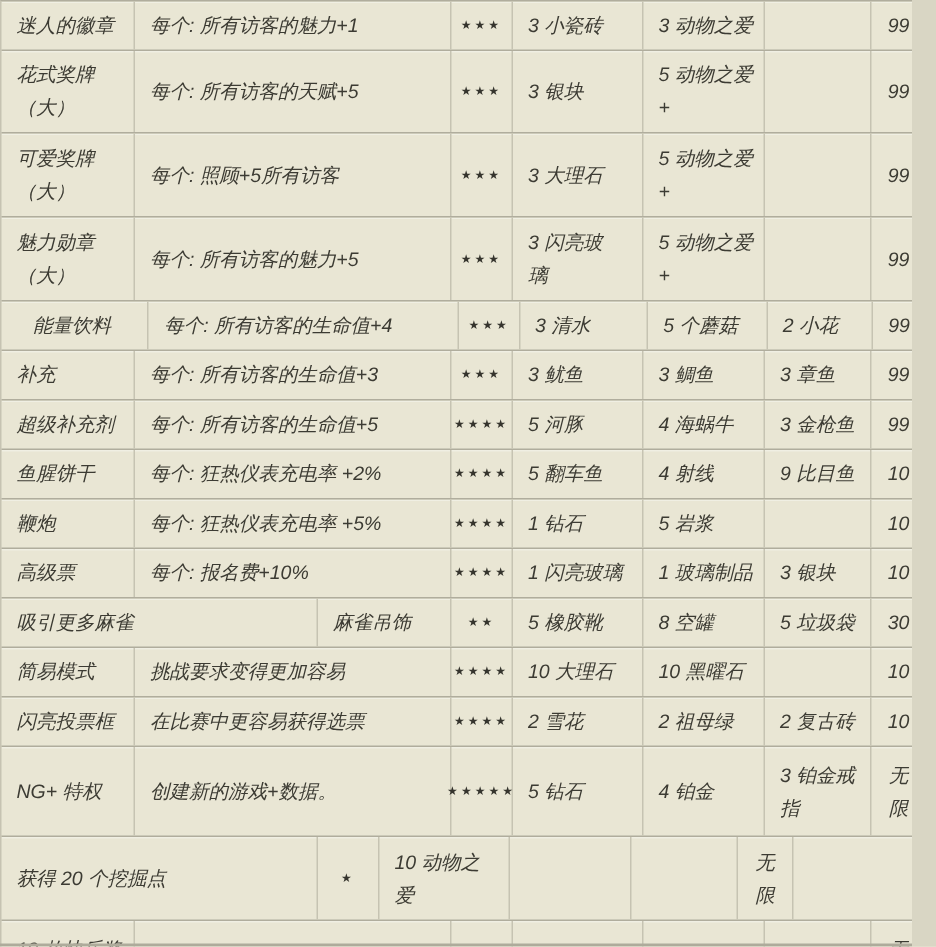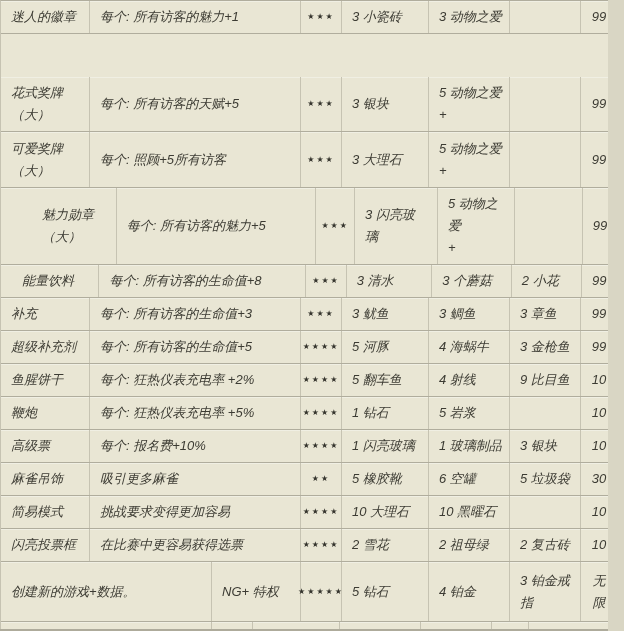--- a/index.html
+++ b/index.html
@@ -53,23 +53,23 @@
   .c-m3   {width:71px;}
   .c-limit{width:37px;justify-content:center;padding:5px 2px;}
   .stars{
     font-size:8px;
     letter-spacing:2px;
     color:#35342d;
     white-space:nowrap;
   }
   
   .row:nth-child(1){min-height:29px;}
-  .row:nth-child(2){min-height:55px;margin-top:43px;}
+  .row:nth-child(2){min-height:55px;}
   .row:nth-child(3){min-height:56px;}
-  .row:nth-child(4){min-height:56px;padding-left:31px;}
+  .row:nth-child(4){min-height:56px;}
   .row:nth-child(5){min-height:32px;padding-left:11px;}
   .row:nth-child(6){min-height:30px;}
   .row:nth-child(7){min-height:29px;text-align:center;}
   .row:nth-child(8),.row:nth-child(9),.row:nth-child(10),
   .row:nth-child(11),.row:nth-child(12),.row:nth-child(13){min-height:30px;}
   .row:nth-child(14){min-height:60px;}
   .row:nth-child(15){min-height:56px;}
   .row:nth-child(16){min-height:60px;}
   .bottom-edge{
     position:absolute;left:0;bottom:0;
@@ -124,24 +124,24 @@
     <div class="cell c-m1">3 闪亮玻
 璃</div>
     <div class="cell c-m2">5 动物之爱
 +</div>
     <div class="cell c-m3"></div>
     <div class="cell c-limit">99</div>
   </div>
 
   <div class="row">
     <div class="cell c-name">能量饮料</div>
-    <div class="cell c-desc">每个: 所有访客的生命值+8</div>
+    <div class="cell c-desc">每个: 所有访客的生命值+4</div>
     <div class="cell c-stars"><span class="stars">★★★</span></div>
     <div class="cell c-m1">3 清水</div>
-    <div class="cell c-m2">3 个蘑菇</div>
+    <div class="cell c-m2">5 个蘑菇</div>
     <div class="cell c-m3">2 小花</div>
     <div class="cell c-limit">99</div>
   </div>
 
   <div class="row">
     <div class="cell c-name">补充</div>
     <div class="cell c-desc">每个: 所有访客的生命值+3</div>
     <div class="cell c-stars"><span class="stars">★★★</span></div>
     <div class="cell c-m1">3 鱿鱼</div>
     <div class="cell c-m2">3 鲷鱼</div>
@@ -183,25 +183,25 @@
     <div class="cell c-name">高级票</div>
     <div class="cell c-desc">每个: 报名费+10%</div>
     <div class="cell c-stars"><span class="stars">★★★★</span></div>
     <div class="cell c-m1">1 闪亮玻璃</div>
     <div class="cell c-m2">1 玻璃制品</div>
     <div class="cell c-m3">3 银块</div>
     <div class="cell c-limit">10</div>
   </div>
 
   <div class="row">
+    <div class="cell c-desc">吸引更多麻雀</div>
     <div class="cell c-name">麻雀吊饰</div>
-    <div class="cell c-desc">吸引更多麻雀</div>
     <div class="cell c-stars"><span class="stars">★★</span></div>
     <div class="cell c-m1">5 橡胶靴</div>
-    <div class="cell c-m2">6 空罐</div>
+    <div class="cell c-m2">8 空罐</div>
     <div class="cell c-m3">5 垃圾袋</div>
     <div class="cell c-limit">30</div>
   </div>
 
   <div class="row">
     <div class="cell c-name">简易模式</div>
     <div class="cell c-desc">挑战要求变得更加容易</div>
     <div class="cell c-stars"><span class="stars">★★★★</span></div>
     <div class="cell c-m1">10 大理石</div>
     <div class="cell c-m2">10 黑曜石</div>
@@ -213,22 +213,22 @@
     <div class="cell c-name">闪亮投票框</div>
     <div class="cell c-desc">在比赛中更容易获得选票</div>
     <div class="cell c-stars"><span class="stars">★★★★</span></div>
     <div class="cell c-m1">2 雪花</div>
     <div class="cell c-m2">2 祖母绿</div>
     <div class="cell c-m3">2 复古砖</div>
     <div class="cell c-limit">10</div>
   </div>
 
   <div class="row">
+    <div class="cell c-name">NG+ 特权</div>
     <div class="cell c-desc">创建新的游戏+数据。</div>
-    <div class="cell c-name">NG+ 特权</div>
     <div class="cell c-stars"><span class="stars">★★★★★</span></div>
     <div class="cell c-m1">5 钻石</div>
     <div class="cell c-m2">4 铂金</div>
     <div class="cell c-m3">3 铂金戒
 指</div>
     <div class="cell c-limit">无
 限</div>
   </div>
 
   <div class="row">

